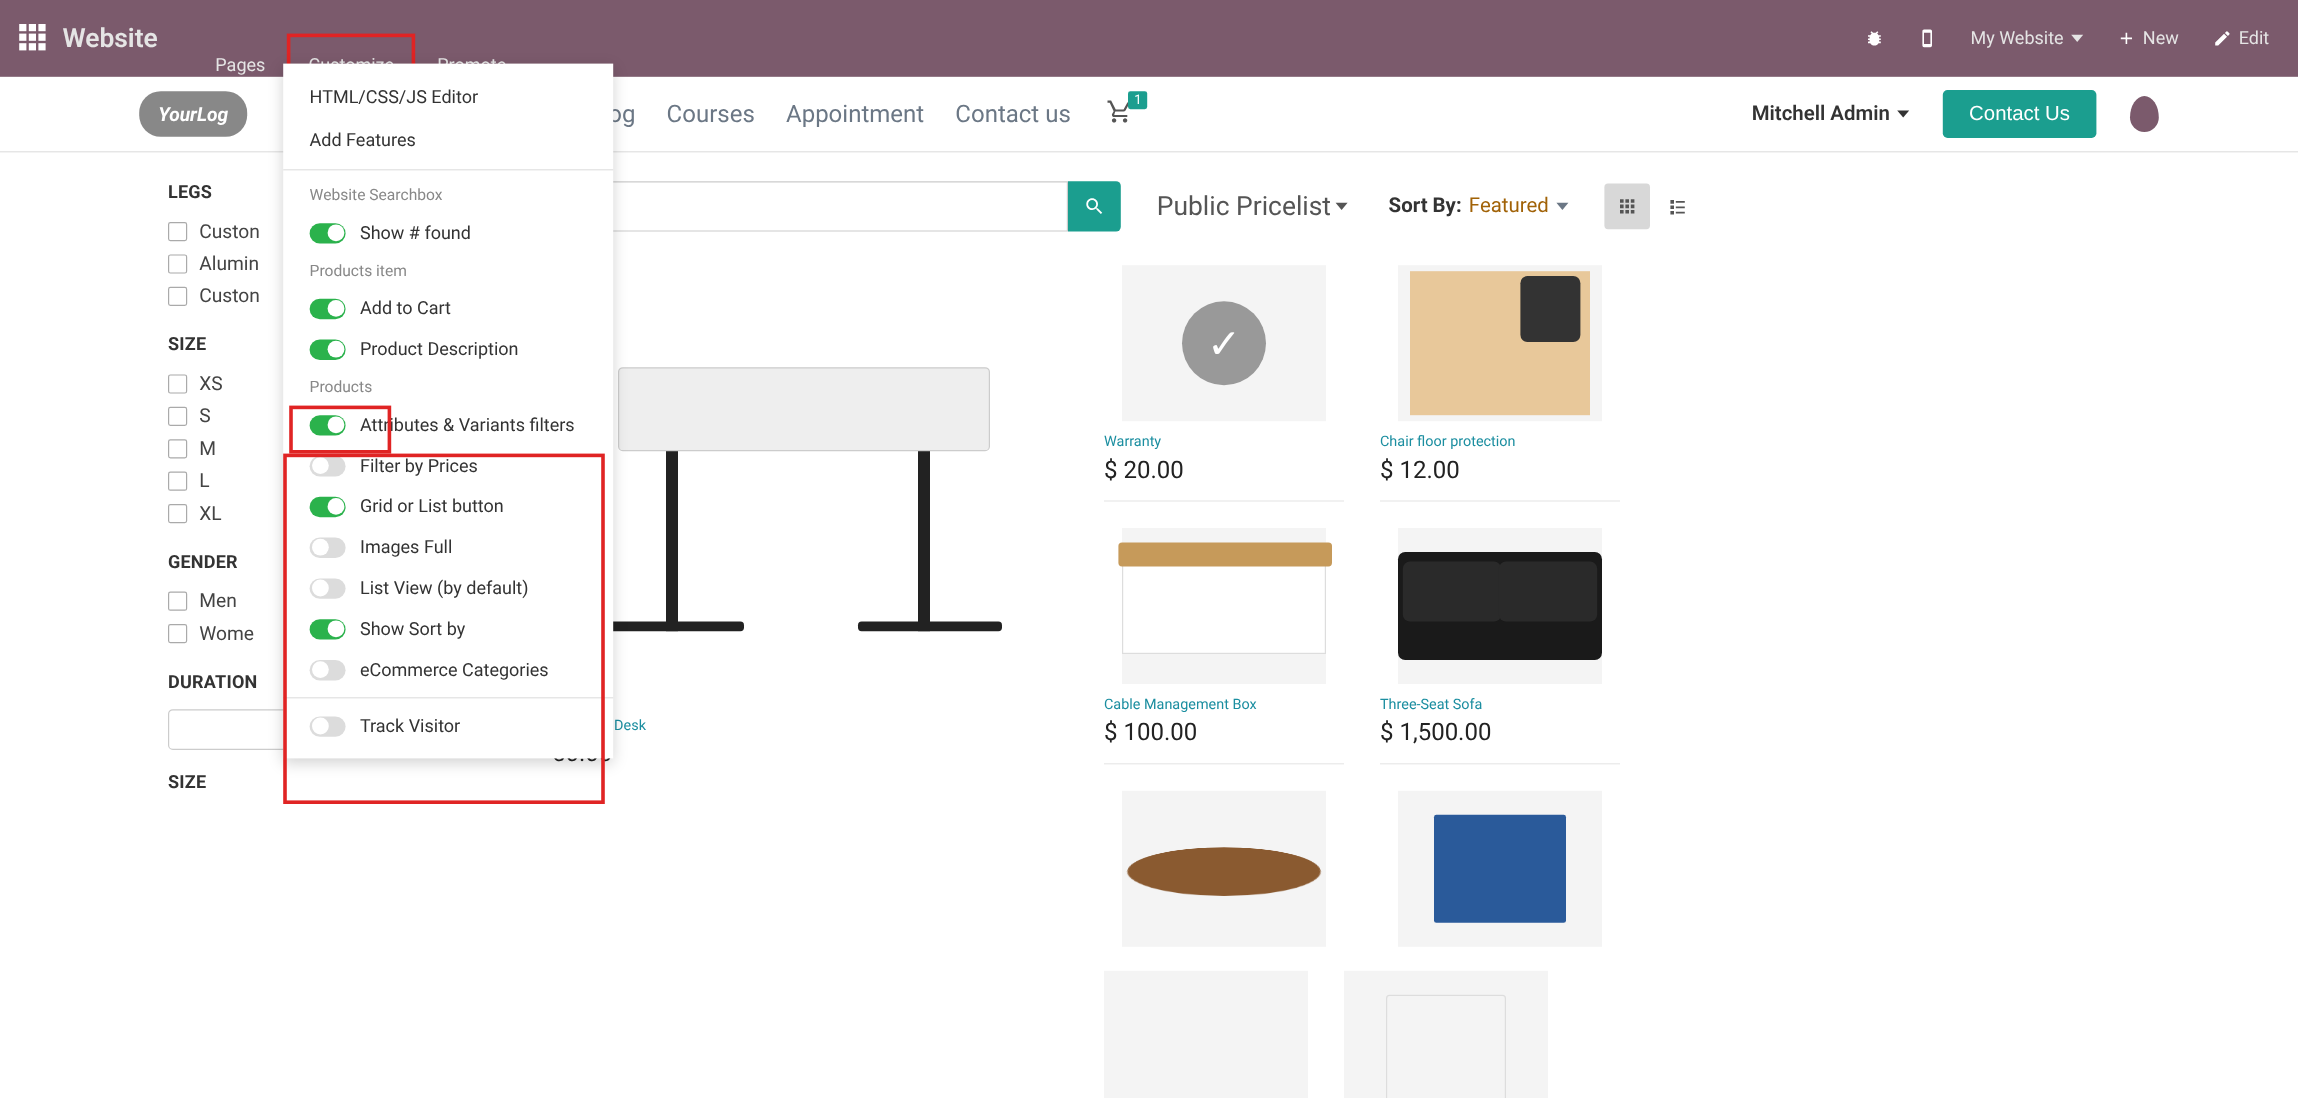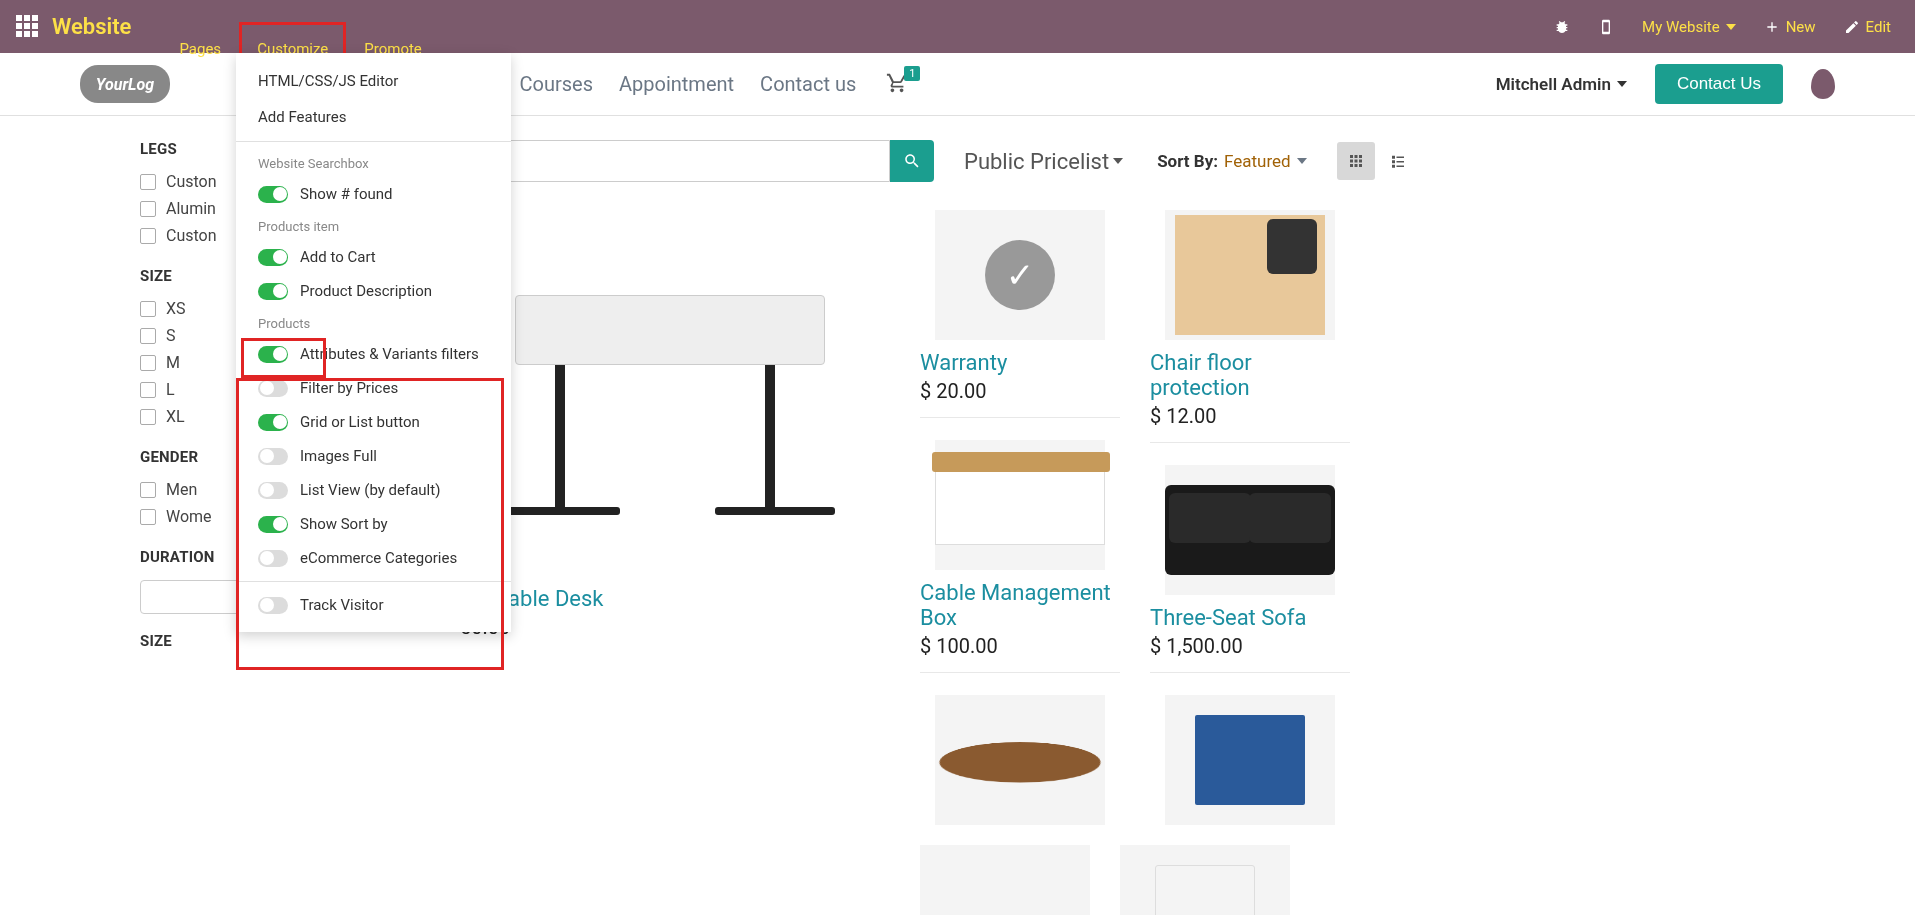--- a/index.html
+++ b/index.html
@@ -1,30 +1,30 @@
 <!DOCTYPE html>
 <html><head>
 <meta charset="utf-8">
 <style>
 * { box-sizing: border-box; margin: 0; padding: 0; }
 body { font-family: -apple-system, BlinkMacSystemFont, "Segoe UI", Roboto, sans-serif; font-size: 14px; color: #333; background: #fff; }
 
 
-.topbar { background: #7b5a6c; height: 53px; display: flex; align-items: center; color: #fde047; padding: 0 10px; }
+.topbar { background: #7b5a6c; height: 64px; display: flex; align-items: center; color: #e5e5e5; padding: 0 10px; }
 .topbar .apps-icon { width: 24px; height: 24px; margin: 0 12px 0 6px; display: grid; grid-template-columns: repeat(3,6px); grid-template-rows: repeat(3,6px); gap: 2px; }
 .topbar .apps-icon span { background: #fff; width: 6px; height: 6px; }
 .topbar .brand { font-size: 22px; font-weight: 600; margin-right: 30px; }
 .topbar .menu-item { padding: 0 18px; height: 53px; display: flex; align-items: center; font-size: 15px; cursor: pointer; margin-top: 44px; }
 .topbar .menu-item.active { outline: 3px solid #e02424; outline-offset: -3px; }
 .topbar .spacer { flex: 1; }
 .topbar .right-item { padding: 0 14px; display: flex; align-items: center; gap: 6px; font-size: 15px; }
 .topbar svg { width: 16px; height: 16px; fill: #fff; }
 
 
-.site-header { height: 63px; display: flex; align-items: center; padding: 0 80px; border-bottom: 1px solid #e0e0e0; }
+.site-header { height: 63px; display: flex; align-items: center; padding: 0 116px; border-bottom: 1px solid #e0e0e0; }
 .logo-badge { width: 90px; height: 38px; background: #888; border-radius: 18px; display: flex; align-items: center; justify-content: center; color: #fff; font-style: italic; font-weight: 700; font-size: 16px; }
 .site-nav { display: flex; margin-left: 240px; gap: 26px; }
 .site-nav a { color: #6b7785; font-size: 20px; text-decoration: none; }
 .cart-wrap { margin-left: 30px; position: relative; color: #555; }
 .cart-wrap .badge { position: absolute; top: -6px; right: -12px; background: #1b9e8f; color: #fff; font-size: 11px; padding: 1px 5px; border-radius: 2px; }
 .site-right { margin-left: auto; display: flex; align-items: center; gap: 28px; }
 .user-drop { font-weight: 600; color: #333; font-size: 17px; display: flex; align-items: center; gap: 6px; }
 .contact-btn { background: #1b9e8f; color: #fff; padding: 10px 22px; border: none; font-size: 17px; border-radius: 4px; }
 .teardrop { width: 24px; height: 30px; background: #7b5a6c; border-radius: 50% 50% 50% 50% / 60% 60% 40% 40%; transform: rotate(0deg); position: relative; }
 
@@ -47,21 +47,21 @@
 .sortby strong { color: #333; }
 .view-toggle { display: flex; gap: 4px; margin-left: 10px; }
 .view-btn { width: 38px; height: 38px; display: flex; align-items: center; justify-content: center; border-radius: 3px; }
 .view-btn.active { background: #d8d8d8; }
 .view-btn svg { width: 18px; height: 18px; fill: #555; }
 
 
 .products-grid { display: flex; gap: 30px; }
 .hero-col { width: 430px; }
 .hero-img { width: 430px; height: 370px; background: #fff; display: flex; align-items: center; justify-content: center; }
-.prod-name { color: #1b8ea0; font-size: 22px; margin-top: 6px; }
+.prod-name { color: #1b8ea0; font-size: 12px; margin-top: 6px; }
 .prod-price { font-size: 20px; color: #222; margin-top: 4px; }
 .side-cols { display: flex; gap: 30px; }
 .side-col { width: 200px; }
 .prod-card { margin-bottom: 22px; border-bottom: 1px solid #e8e8e8; padding-bottom: 14px; }
 .prod-img { width: 170px; height: 130px; background: #f4f4f4; display: flex; align-items: center; justify-content: center; margin: 0 auto 10px; }
 
 
 .customize-dropdown { position: absolute; top: 53px; left: 236px; width: 275px; background: #fff; box-shadow: 0 4px 12px rgba(0,0,0,0.18); z-index: 100; padding: 10px 0; }
 .dd-link { padding: 9px 22px; font-size: 15px; color: #333; cursor: pointer; }
 .dd-divider { height: 1px; background: #e0e0e0; margin: 6px 0; }

